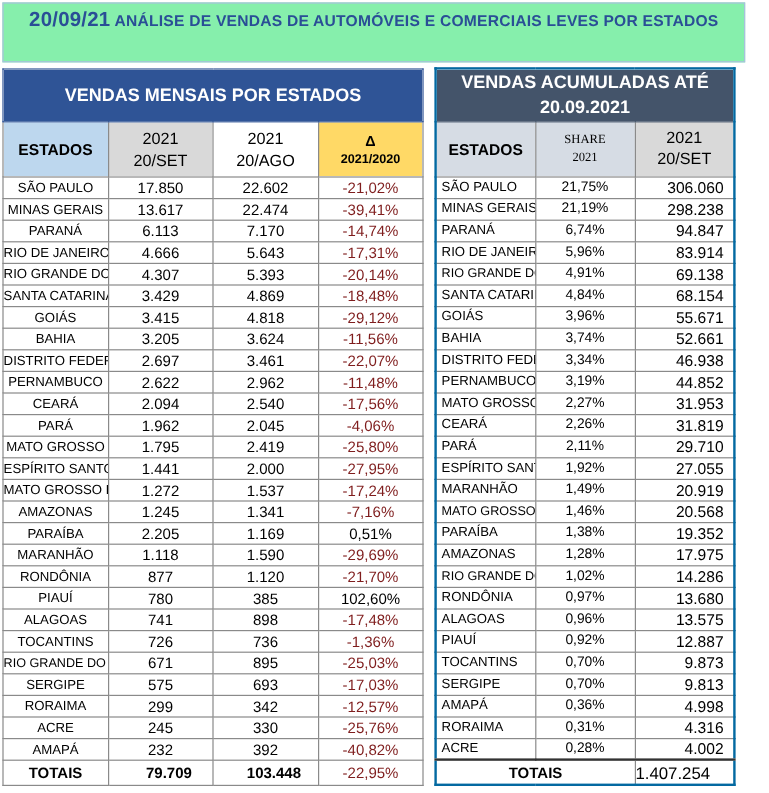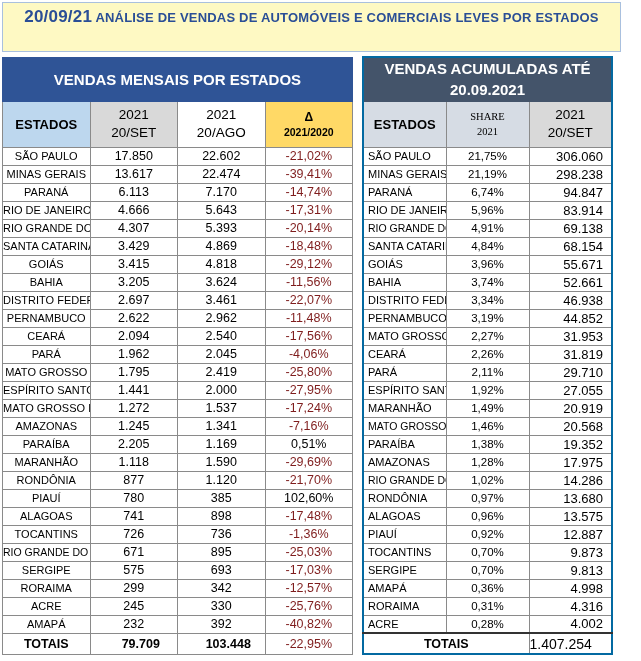--- a/index.html
+++ b/index.html
@@ -1,25 +1,25 @@
 <!DOCTYPE html>
 <html><head>
 <meta charset="utf-8">
 <style>
   * { box-sizing: border-box; margin: 0; padding: 0; }
   html,body { width: 641px; height: 661px; background: #ffffff;
     font-family: "Liberation Sans", sans-serif; overflow: hidden; }
 
   .top-header { margin: 2px 20px 0 2px; height: 50px; border: 1px solid #a9c0de;
-    text-align: center; color: #2a4e96; padding-top: 3px; background: #fef9c3; }
+    text-align: center; color: #2a4e96; padding-top: 3px; background: #86efac; }
   .top-line1 { font-size: 13px; font-weight: 700; letter-spacing: .2px; line-height: 22px; white-space: nowrap; }
   .top-date { font-size: 17px; font-weight: 700; }
   .top-line2 { font-size: 15px; font-weight: 700; line-height: 21px; }
 
-  .tables { display: flex; margin: 4px 2px 0 2px; gap: 9px; align-items: center; }
+  .tables { display: flex; margin: 4px 2px 0 2px; gap: 9px; align-items: flex-end; }
 
   table { border-collapse: collapse; table-layout: fixed; }
   .tbl-left  { width: 351px; border: 1px solid #6e6e6e; }
   .tbl-right { width: 251px; border: 2px solid #0369a1; }
   th, td { border: 1px solid #8a8a8a; overflow: hidden; white-space: nowrap; }
 
   .ttl-blue  { background: #2f5496; color: #ffffff; font-weight: 700; font-size: 15px;
     height: 44px; text-align: center; border-color: #2f5496; }
   .ttl-slate { background: #44546a; color: #ffffff; font-weight: 700; font-size: 15px;
     height: 44px; text-align: center; line-height: 21px; border-color: #44546a; }

